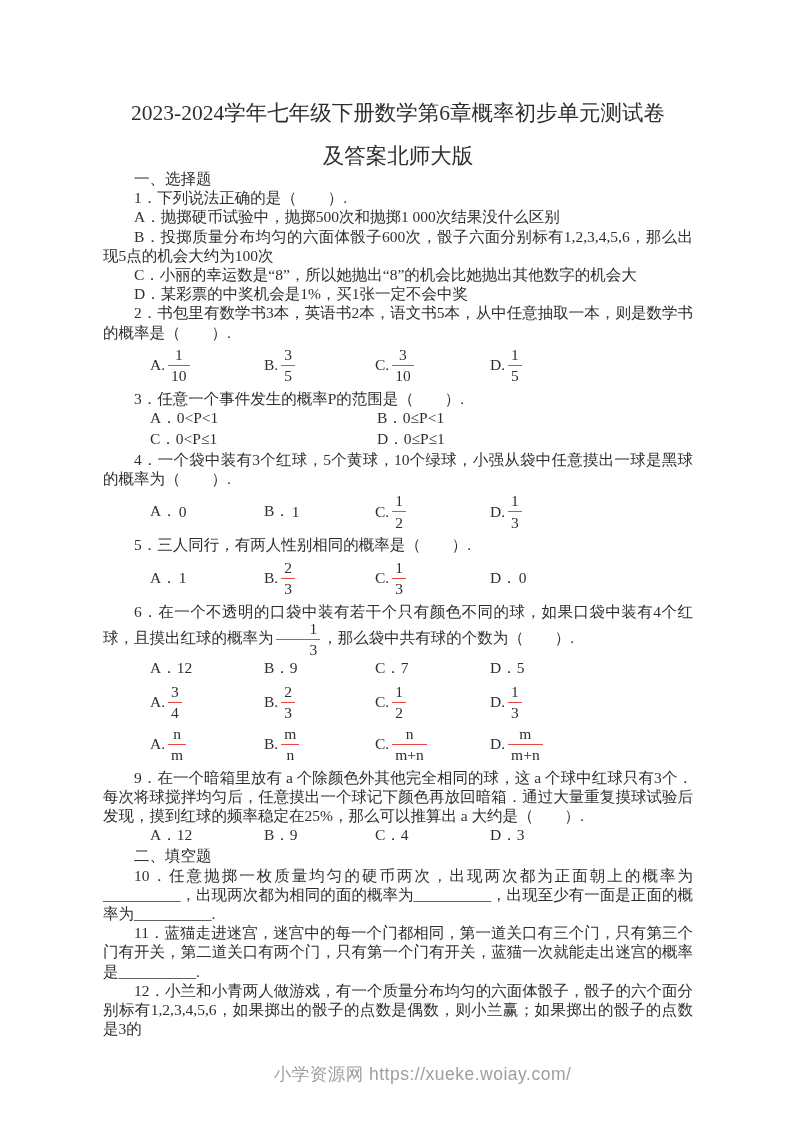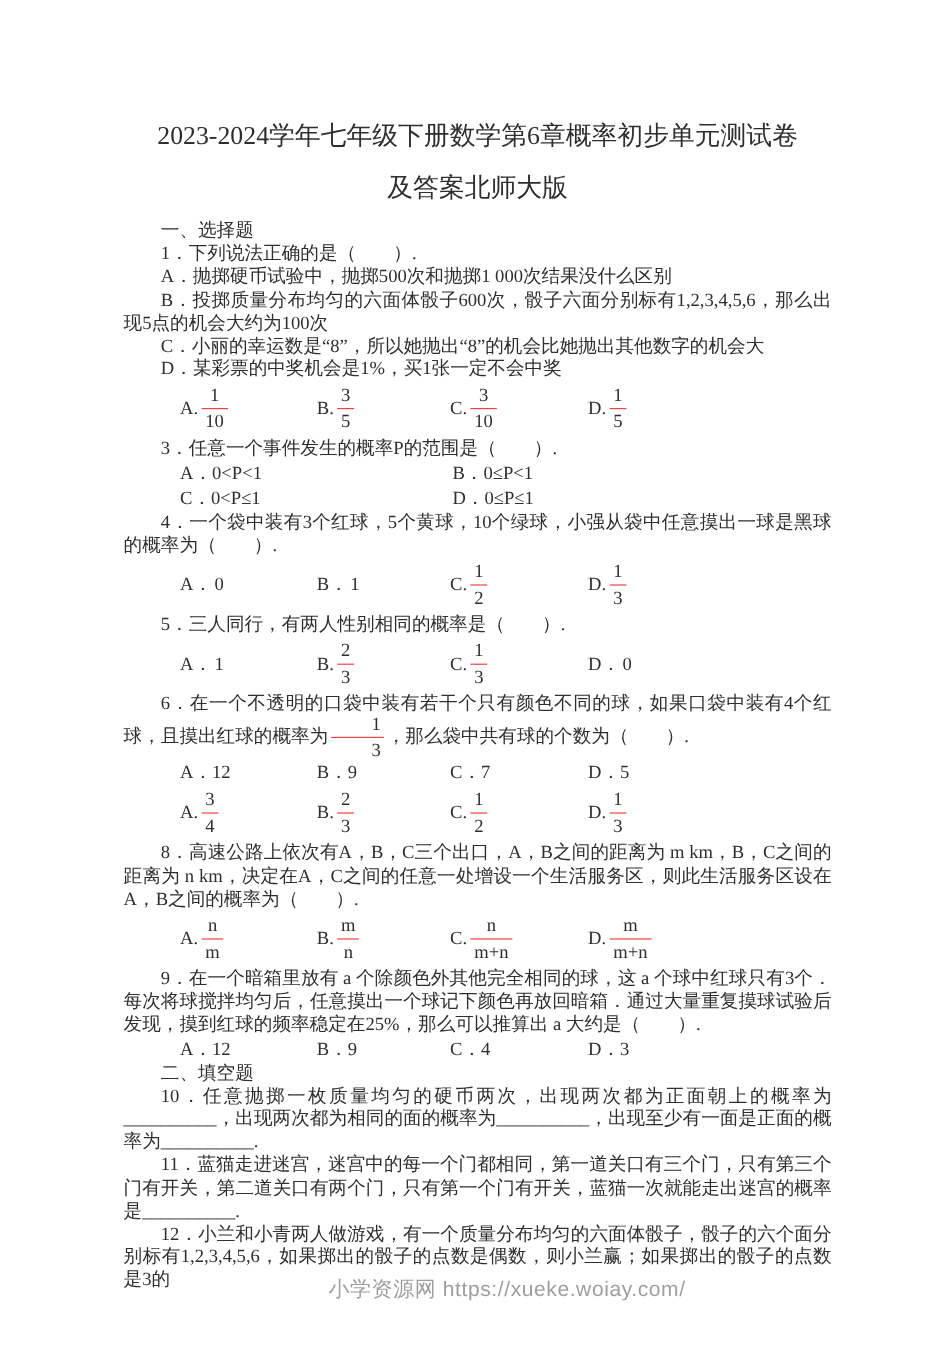--- a/index.html
+++ b/index.html
@@ -3,21 +3,21 @@
 <meta charset="utf-8">
 <style>
   * { box-sizing: border-box; }
   html, body { margin: 0; padding: 0; background: #ffffff; }
   .page {
     width: 793px; height: 1122px; position: relative; overflow: hidden;
     background: #ffffff; color: #2e2e2e;
     font-family: "Liberation Serif", "DejaVu Serif", serif;
     padding: 100px 100px 0 103px;
   }
-  .title { text-align: center; font-size: 21.5px; line-height: 26px; margin-bottom: 14px; }
+  .title { text-align: center; font-size: 21.5px; line-height: 26px; }
   .title .t2 { margin-top: 17px; }
   p { margin: 0; font-size: 15.5px; line-height: 19.2px; text-align: justify; }
   .ind { text-indent: 2em; }
   .opts { display: flex; align-items: center; padding-left: 47px; font-size: 15.5px; }
   .frow { margin: 5px 0; }
   .prow { margin: 0; }
   .opt { display: flex; align-items: center; }
   .oa { width: 114px; } .ob { width: 111px; } .oc { width: 115px; } .od { flex: 1; }
   .opt2 { width: 227px; display: inline-block; }
   .olbl { margin-right: 2px; }
@@ -42,20 +42,21 @@
   </div>
 
   <p class="ind">一、选择题</p>
 
   <p class="ind">1．下列说法正确的是（　　）.</p>
   <p class="ind">A．抛掷硬币试验中，抛掷500次和抛掷1 000次结果没什么区别</p>
   <p class="ind">B．投掷质量分布均匀的六面体骰子600次，骰子六面分别标有1,2,3,4,5,6，那么出现5点的机会大约为100次</p>
   <p class="ind">C．小丽的幸运数是“8”，所以她抛出“8”的机会比她抛出其他数字的机会大</p>
   <p class="ind">D．某彩票的中奖机会是1%，买1张一定不会中奖</p>
 
+  <p class="ind">2．书包里有数学书3本，英语书2本，语文书5本，从中任意抽取一本，则是数学书的概率是（　　）.</p>
   <div class="opts frow">
     <span class="opt oa">
         <span class="olbl">A.</span>
         <span class="frac">
           <span class="fn">1</span>
           <span class="fd">10</span>
         </span>
       </span>
     <span class="opt ob">
         <span class="olbl">B.</span>
@@ -174,21 +175,20 @@
       </span>
     <span class="opt od">
         <span class="olbl">D.</span>
         <span class="frac">
           <span class="fn">1</span>
           <span class="fd">3</span>
         </span>
       </span>
   </div>
 
-  <p class="ind">8．高速公路上依次有A，B，C三个出口，A，B之间的距离为 m km，B，C之间的距离为 n km，决定在A，C之间的任意一处增设一个生活服务区，则此生活服务区设在A，B之间的概率为（　　）.</p>
   <div class="opts frow">
     <span class="opt oa">
         <span class="olbl">A.</span>
         <span class="frac">
           <span class="fn">n</span>
           <span class="fd">m</span>
         </span>
       </span>
     <span class="opt ob">
         <span class="olbl">B.</span>

